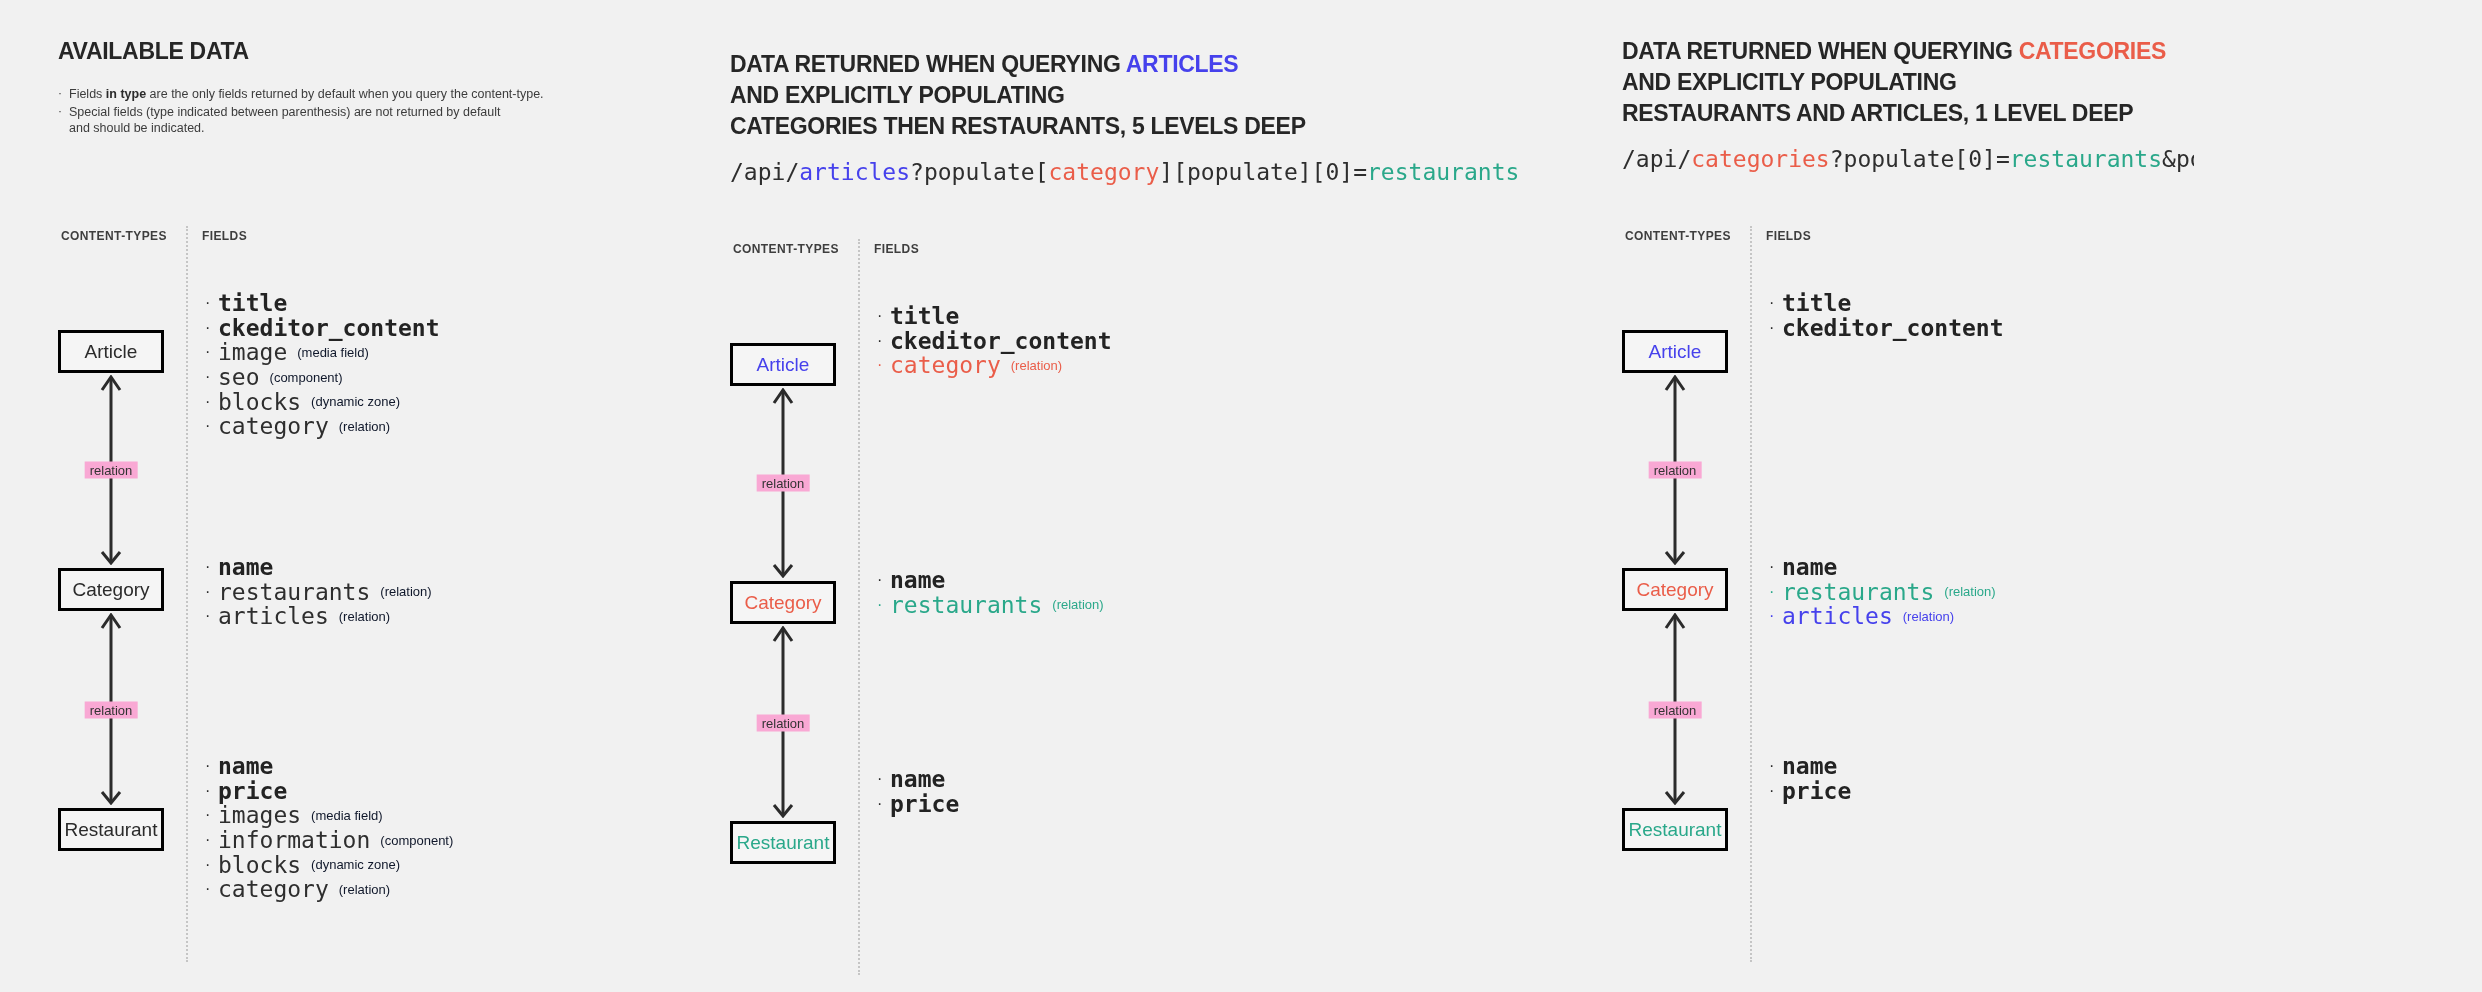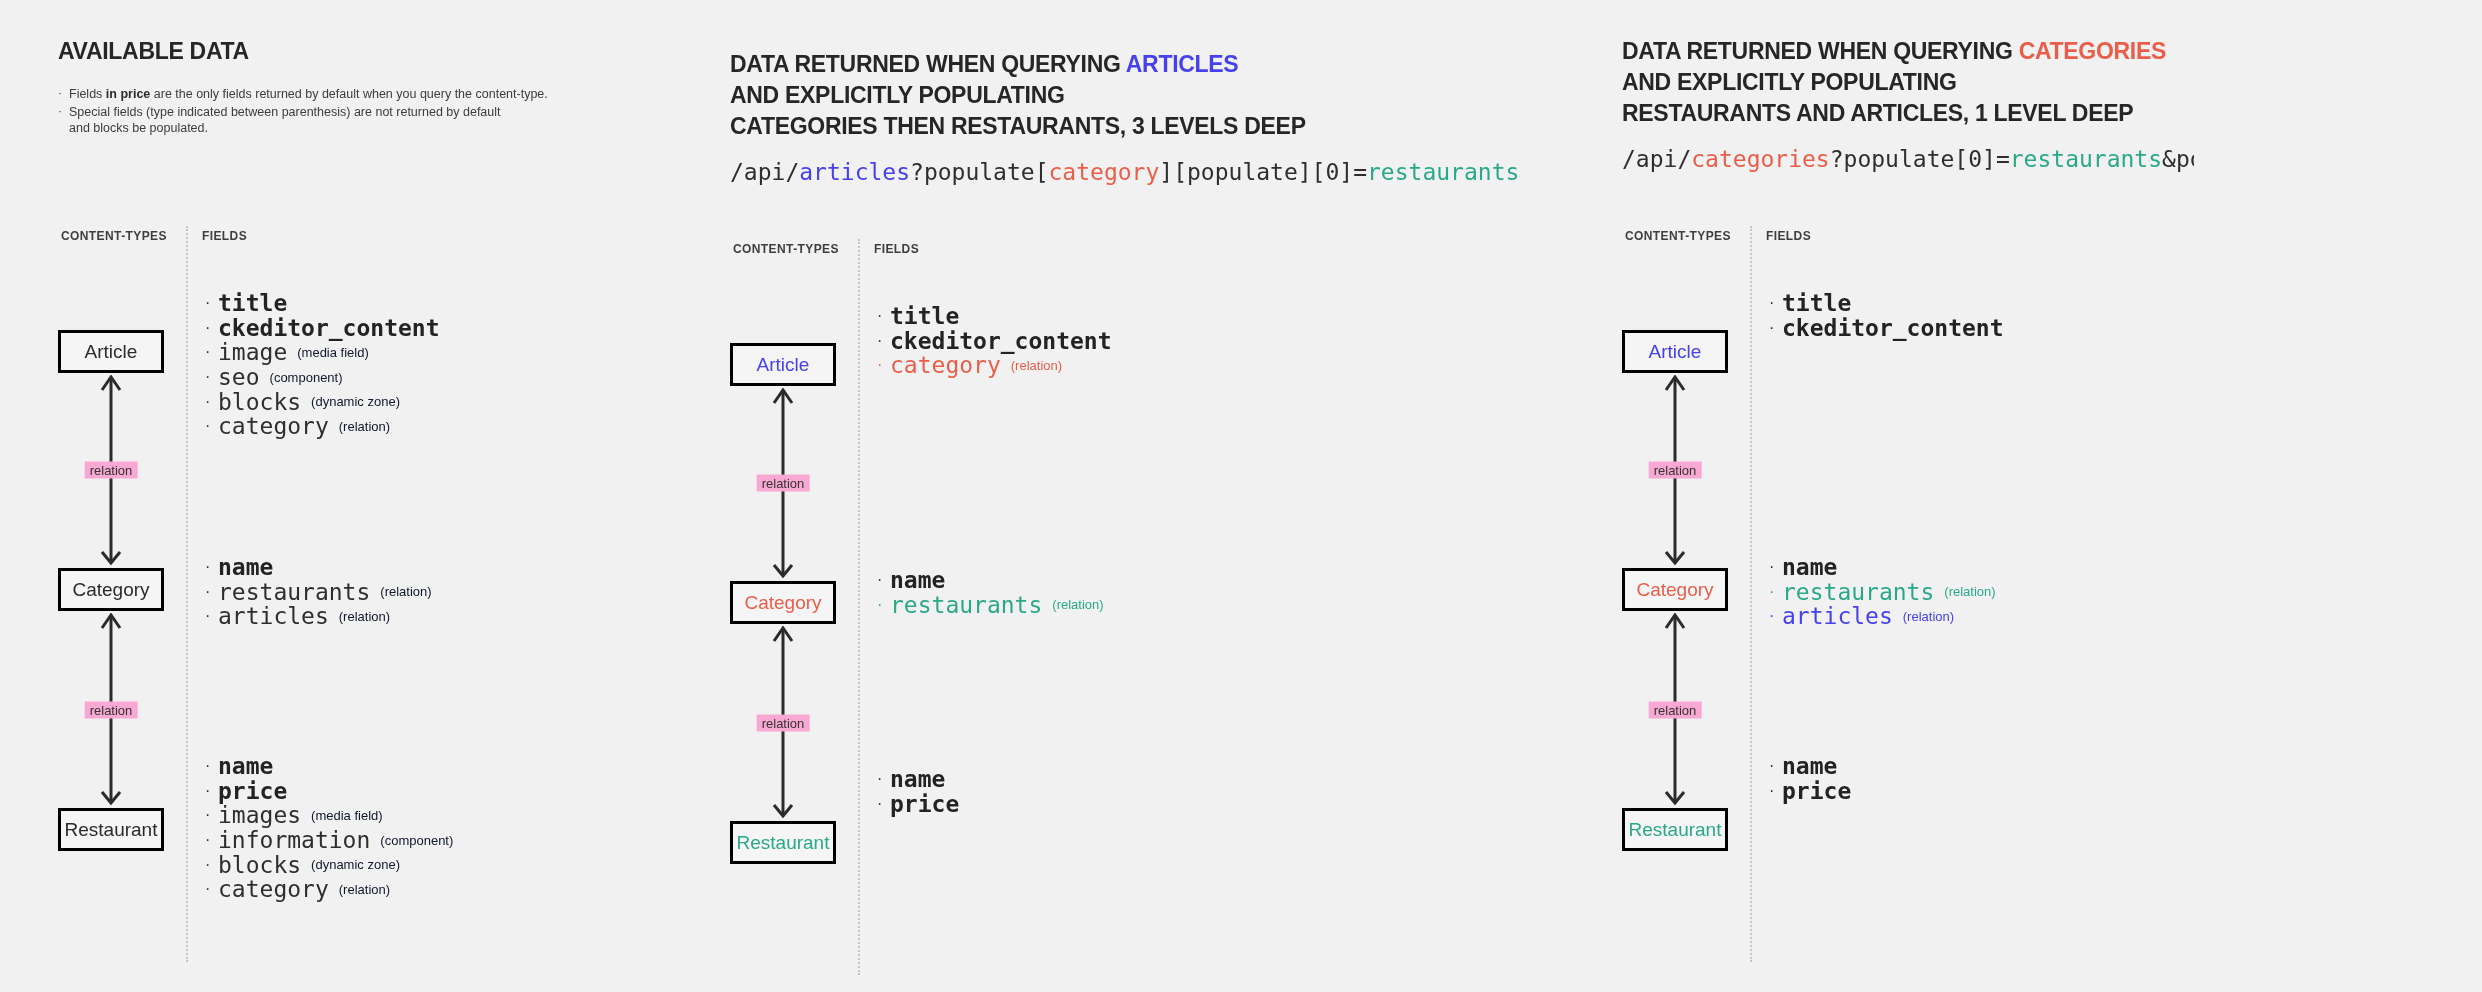--- a/index.html
+++ b/index.html
@@ -69,27 +69,27 @@
 
 <div class="canvas">
 
   <div class="panel" id="p1">
     <div class="ptitle">
       <span>AVAILABLE DATA</span>
     </div>
 
     <div class="note n1">
       <span class="nb">·</span>
-      <span class="nt"><span>Fields </span><b>in price</b><span> are the only fields returned by default when you query the content-type.</span></span>
+      <span class="nt"><span>Fields </span><b>in type</b><span> are the only fields returned by default when you query the content-type.</span></span>
     </div>
     <div class="note n2">
       <span class="nb">·</span>
       <span class="nt">
           <span class="nl">Special fields (type indicated between parenthesis) are not returned by default</span>
-          <span class="nl">and blocks be populated.</span>
+          <span class="nl">and should be indicated.</span>
         </span>
     </div>
 
     <div class="colhead ch-ct">CONTENT-TYPES</div>
     <div class="colhead ch-f">FIELDS</div>
     <div class="divider"></div>
 
     <div class="ctbox b1">Article</div>
     <div class="ctbox b2">Category</div>
     <div class="ctbox b3">Restaurant</div>
@@ -189,21 +189,21 @@
           <span class="fn">category</span>
           <span class="ft">(relation)</span>
         </li>
     </ul>
   </div>
 
   <div class="panel" id="p2">
     <div class="ptitle">
       <div><span>DATA RETURNED WHEN QUERYING </span><span class="hl-blue">ARTICLES</span></div>
       <div>AND EXPLICITLY POPULATING</div>
-      <div>CATEGORIES THEN RESTAURANTS, 3 LEVELS DEEP</div>
+      <div>CATEGORIES THEN RESTAURANTS, 5 LEVELS DEEP</div>
     </div>
 
     <div class="url"><span>/api/</span><span class="c-blue">articles</span><span>?populate[</span><span class="c-red">category</span><span>][populate][0]=</span><span class="c-teal">restaurants</span></div>
 
     <div class="colhead ch-ct">CONTENT-TYPES</div>
     <div class="colhead ch-f">FIELDS</div>
     <div class="divider"></div>
 
     <div class="ctbox b1 c-blue">Article</div>
     <div class="ctbox b2 c-red">Category</div>

